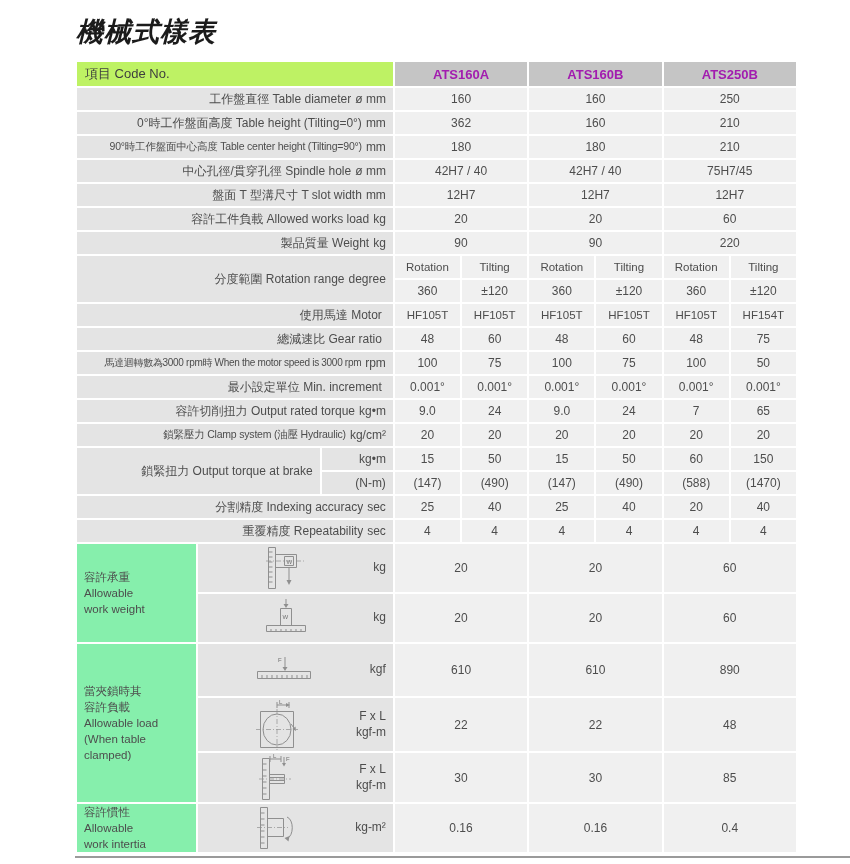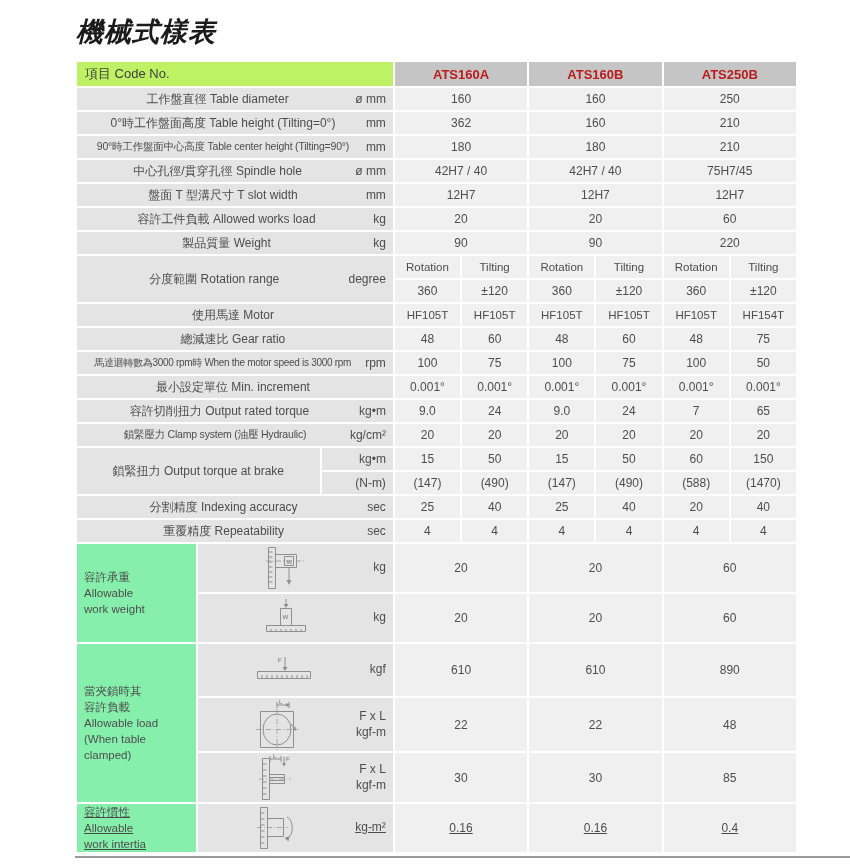--- a/index.html
+++ b/index.html
@@ -6,24 +6,24 @@
   body{width:850px;height:864px;overflow:hidden;font-family:"Liberation Sans",sans-serif;color:#4a4a4a;}
   .page{position:relative;width:850px;height:864px;background:#fff;}
   .title{position:absolute;left:76px;top:14px;display:flex;align-items:baseline;gap:8px;white-space:nowrap;}
   .t-cjk{font-size:27px;font-weight:bold;font-style:italic;color:#1b1b1b;letter-spacing:1px;}
   .t-en{font-size:21px;font-weight:bold;font-style:italic;color:#e60014;letter-spacing:.5px;}
   table.spec{position:absolute;left:75px;top:60px;border-collapse:separate;border-spacing:2px;table-layout:fixed;width:723px;}
   col.c1{width:119px;}col.c2{width:121px;}col.c3{width:71px;}col.cd{width:65px;}
   td{padding:0;vertical-align:middle;font-size:12px;color:#4d4d4d;overflow:hidden;}
   tr.rh{height:22px;}tr.rhh{height:24px;}
   tr.rw1{height:48px;}tr.rw2{height:48px;}
-  tr.rl1{height:52px;}tr.rl2{height:53px;}tr.rl3{height:49px;}tr.ri{height:40px;text-decoration:underline;}
+  tr.rl1{height:52px;}tr.rl2{height:53px;}tr.rl3{height:49px;}tr.ri{height:40px;}
   td.hd{background:#bef264;text-align:left;padding:0 8px;font-size:13px;color:#3e3e3e;white-space:nowrap;}
-  td.hm{background:#c5c5c5;text-align:center;font-weight:bold;font-size:13px;color:#b91c1c;}
-  td.lab{background:#e4e4e4;text-align:center;padding:0 7px;white-space:nowrap;}
+  td.hm{background:#c5c5c5;text-align:center;font-weight:bold;font-size:13px;color:#a21caf;}
+  td.lab{background:#e4e4e4;text-align:right;padding:0 7px;white-space:nowrap;}
   td.val{background:#f0f0f0;text-align:center;}
   td.unitcell{background:#e4e4e4;text-align:right;padding:0 7px;}
   td.iconcell{background:#e4e4e4;}
   td.glab{background:#86efac;text-align:left;padding:0 7px;white-space:pre-line;font-size:11.5px;line-height:1.4;}
   .lu{display:flex;align-items:center;justify-content:space-between;width:100%;}
   .lu .lt{flex:1 1 auto;overflow:hidden;}
   .lu .un{flex:0 0 auto;padding-left:4px;}
   .tight .lt{font-size:10.5px;letter-spacing:-.2px;}
   .xtight .lt{font-size:10px;letter-spacing:-.3px;}
   .sub{font-size:11.5px;}

